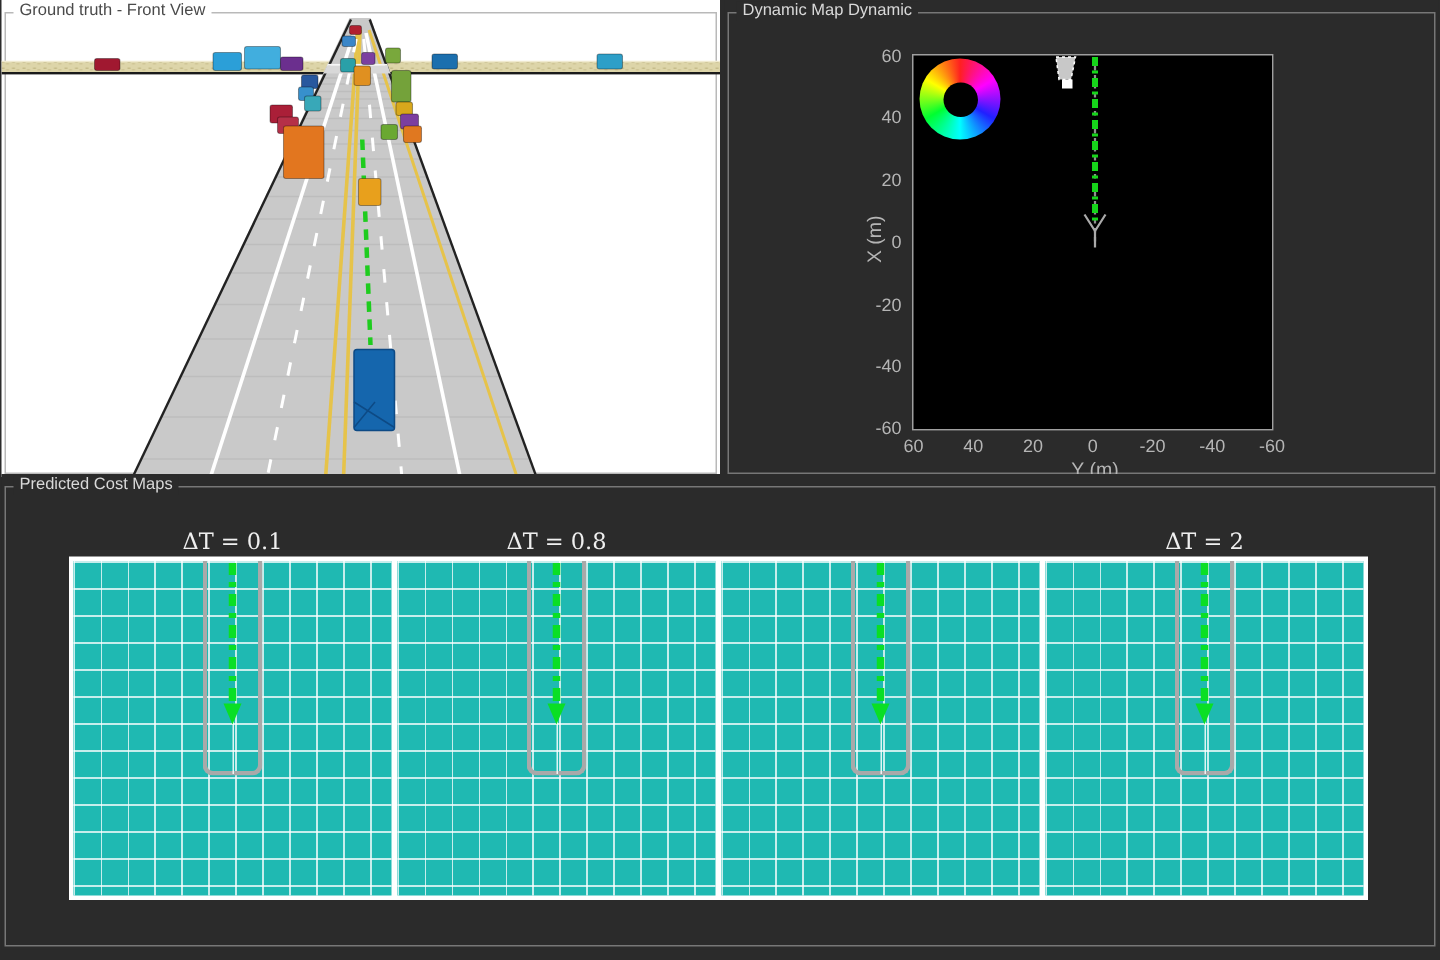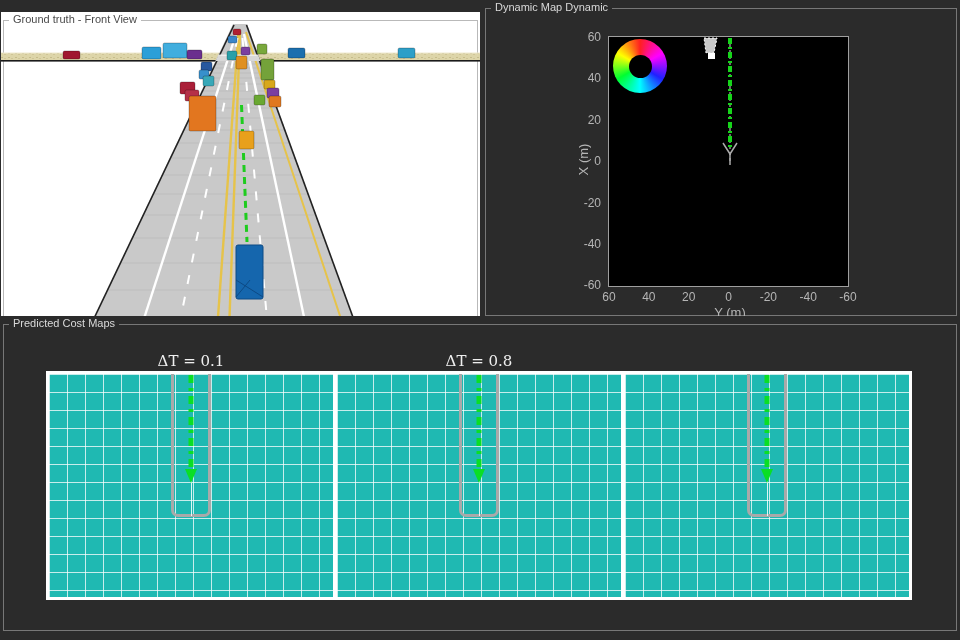--- a/index.html
+++ b/index.html
@@ -44,21 +44,21 @@
   .gpath{position:absolute;left:50%;top:1px;transform:translateX(-50%);width:5px;height:96px;
       background:repeating-linear-gradient(to bottom,#0adf25 0 8px,transparent 8px 13px,
                  #0adf25 13px 16px,transparent 16px 21px);}
   .garrow{position:absolute;left:50%;top:95px;transform:translateX(-50%);width:0;height:0;
       border-left:6px solid transparent;border-right:6px solid transparent;
       border-top:14px solid #0adf25;}
 </style>
 </head>
 <body>
 
-<div class="panel light" style="left:1px;top:12px;width:479px;height:318px;">
+<div class="panel light" style="left:1px;top:0;width:479px;height:318px;">
   <div class="panel-frame"></div>
   <div class="panel-title">Ground truth - Front View</div>
   <svg id="gt-svg" width="479" height="318" viewBox="1 0 479 318" style="position:absolute;left:0;top:0;">
     <defs>
       <clipPath id="roadclip">
           <polygon points="233,12 247,12 358,319 88,319"></polygon>
         </clipPath>
       <pattern id="sand" width="7" height="4" patternUnits="userSpaceOnUse">
         <rect width="7" height="4" fill="#ddd5a9"></rect>
         <rect x="1" y="1" width="2" height="1" fill="#c6bc8a"></rect>
@@ -190,14 +190,21 @@
         <div class="cline"></div>
         <div class="gpath"></div>
         <div class="garrow"></div>
       </div>
       <div class="cost-map">
         <div class="corridor"></div>
         <div class="cline"></div>
         <div class="gpath"></div>
         <div class="garrow"></div>
       </div>
+      <div class="cost-map">
+        <div class="map-title">ΔT = 2</div>
+        <div class="corridor"></div>
+        <div class="cline"></div>
+        <div class="gpath"></div>
+        <div class="garrow"></div>
+      </div>
     </div>
 </div>
 
 </body></html>

